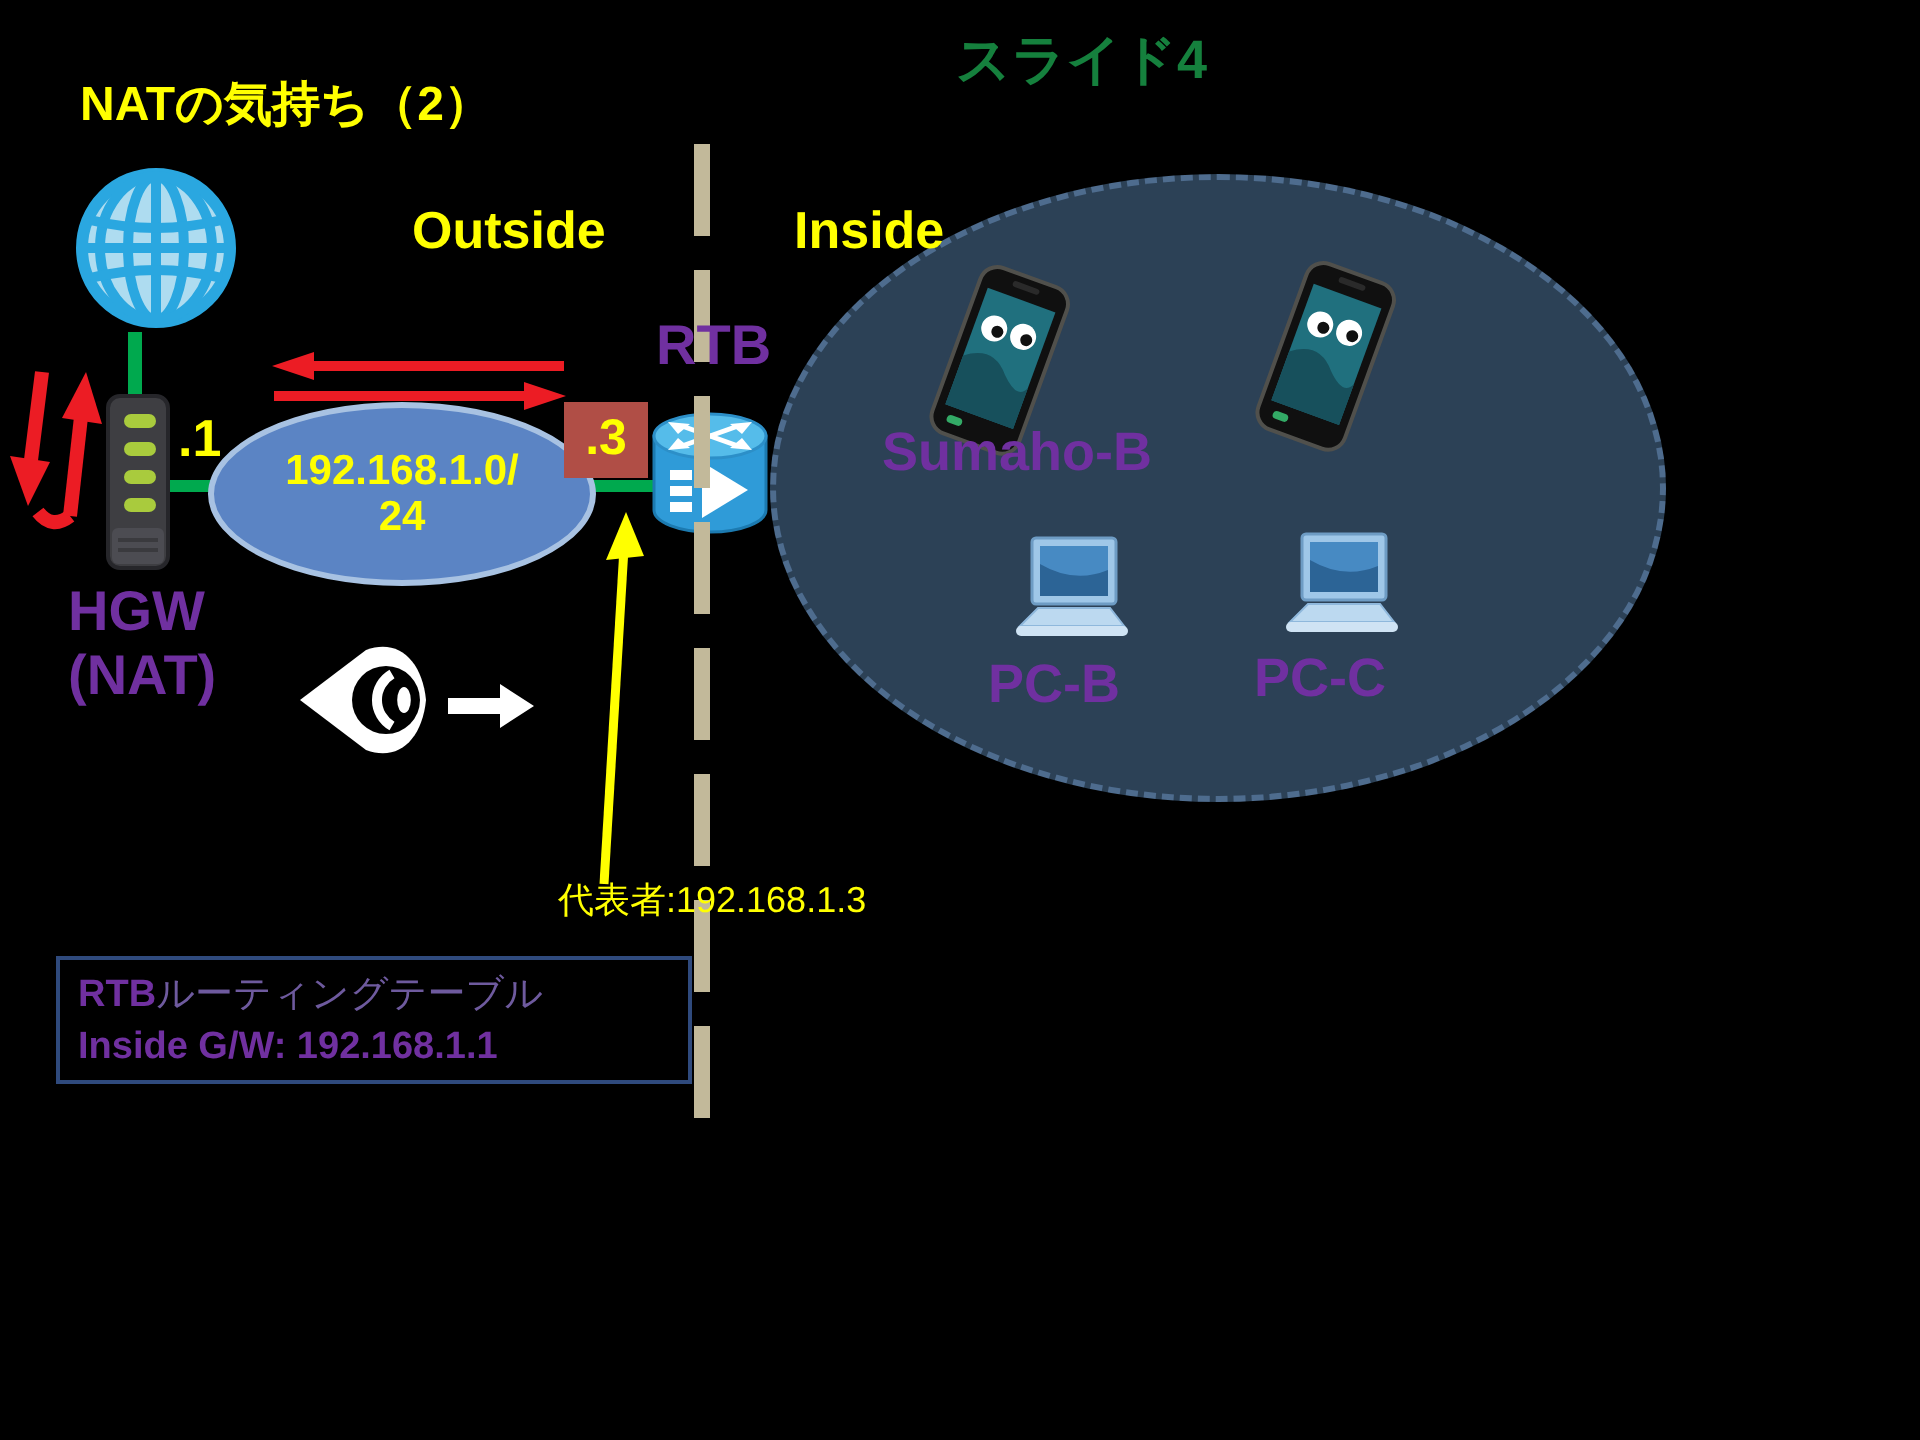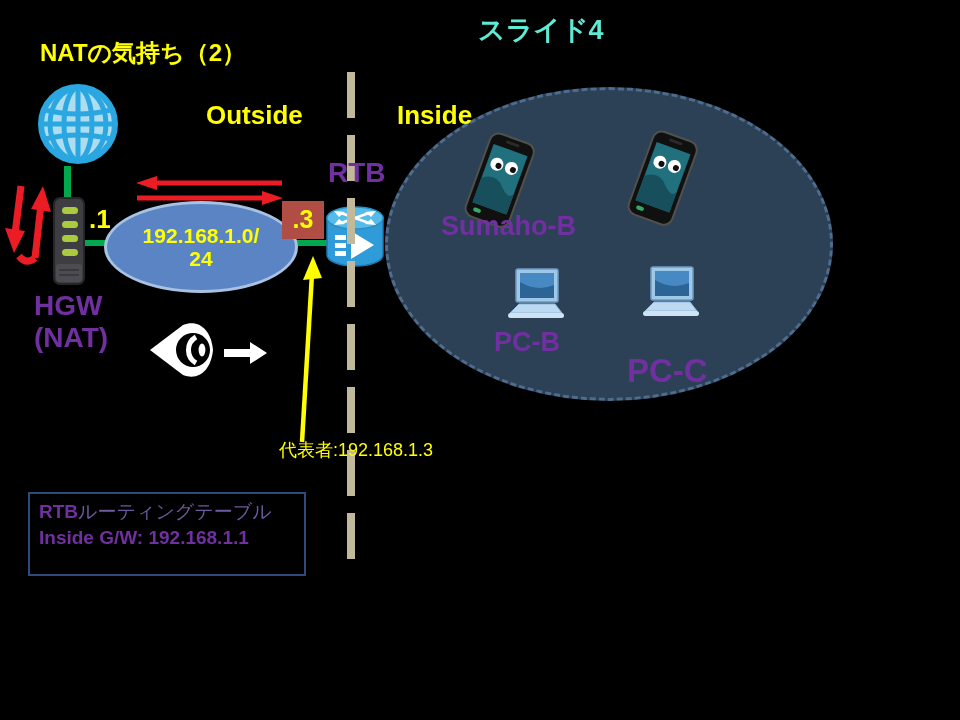--- a/index.html
+++ b/index.html
@@ -6,21 +6,21 @@
   .canvas{
     position:relative;width:960px;height:720px;background:#000;overflow:hidden;
     font-family:"Liberation Sans", sans-serif;
   }
   .abs{position:absolute;}
   .txt{white-space:nowrap;line-height:1.1;}
   .yellow{color:#FFFF00;}
   .purple{color:#7030A0;}
   .bold{font-weight:bold;}
 
-  .slide-title{left:478px;top:16px;font-size:27px;font-weight:600;color:#5eead4;z-index:8;}
+  .slide-title{left:478px;top:16px;font-size:27px;font-weight:600;color:#15803d;z-index:8;}
   .heading{left:40px;top:40px;font-size:24px;z-index:8;}
   .outside{left:206px;top:101px;font-size:26px;z-index:8;}
   .inside{left:397px;top:101px;font-size:26px;z-index:8;}
 
   .globe{left:36px;top:82px;z-index:3;}
   .globe-stub{left:64px;top:166px;width:7px;height:36px;background:#00A94E;z-index:2;}
 
   .swap-arrows{left:4px;top:180px;z-index:4;}
   .hgw-device{left:48px;top:196px;z-index:4;}
   .hgw-label{left:34px;top:290px;font-size:28px;line-height:1.15;z-index:8;white-space:nowrap;}
@@ -57,31 +57,31 @@
   }
 
   .phone-b{left:474px;top:134px;z-index:2;transform:rotate(20deg);}
   .phone-c{left:637px;top:132px;z-index:2;transform:rotate(20deg);}
   .sumaho-b{left:441px;top:212px;font-size:27px;z-index:4;}
   .sumaho-c{left:597px;top:210px;font-size:27px;z-index:4;}
 
   .laptop-b{left:507px;top:268px;z-index:2;}
   .laptop-c{left:642px;top:266px;z-index:2;}
   .pc-b{left:494px;top:328px;font-size:27px;z-index:4;}
-  .pc-c{left:627px;top:325px;font-size:33px;z-index:4;margin-top:28px;}
+  .pc-c{left:627px;top:325px;font-size:27px;z-index:4;}
 
   .eye{left:149px;top:318px;z-index:4;}
   .eye-arrow{left:224px;top:342px;z-index:4;}
 
   .pointer-arrow{left:288px;top:248px;z-index:7;}
   .representative{left:279px;top:441px;font-size:18px;z-index:8;}
 
   .routing-box{
-    left:28px;top:492px;width:278px;z-index:8;border:2px solid #2F4A7D;
-    box-sizing:border-box;padding:5px 9px 24px 9px;
+    left:28px;top:478px;width:318px;z-index:8;border:2px solid #2F4A7D;
+    box-sizing:border-box;padding:5px 9px 4px 9px;
   }
   .routing-box .line{font-size:19px;line-height:1.35;white-space:nowrap;}
   .rt-rest{font-weight:normal;color:#6E5A9E;}
 </style>
 </head>
 <body>
 
 <div class="canvas">
 
   <div class="abs txt slide-title">スライド4</div>

